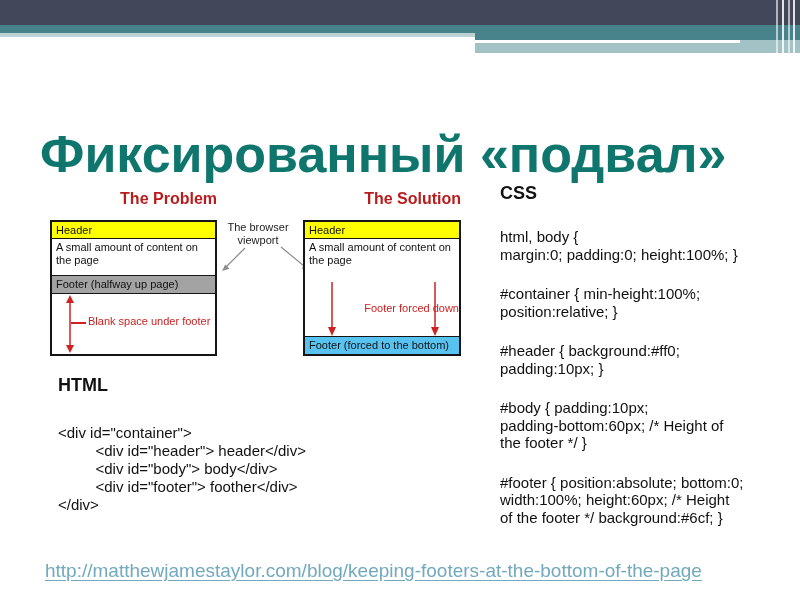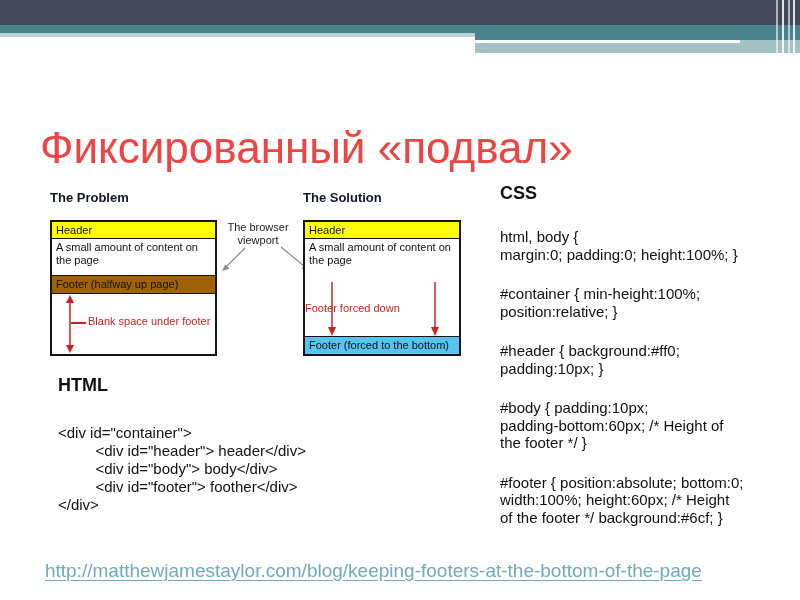--- a/index.html
+++ b/index.html
@@ -15,56 +15,56 @@
   .band-pale-left{left:0;top:33px;width:475px;height:4px;background:#bdd2d5;}
   .band-teal-right{left:475px;top:25px;width:325px;height:15px;background:#48828a;}
   .band-light-right{left:475px;top:40px;width:325px;height:13px;background:#a2c2c6;}
   .band-white-gap{left:475px;top:40px;width:265px;height:3px;background:#ffffff;}
   .stripe{top:0;width:2px;height:56px;background:rgba(255,255,255,0.85);}
   .s1{left:776px;opacity:.7;} .s2{left:782px;} .s3{left:788px;opacity:.7;} .s4{left:793px;}
 
   
   .title{
     left:40px;top:94px;width:720px;
-    font-size:44px;line-height:50px;font-weight:400;color:#ef4444;
+    font-size:52px;line-height:50px;font-weight:700;color:#0f766e;
     white-space:nowrap;
   }
 
   
-  .fig-title{font-size:13px;font-weight:bold;color:#0f172a;text-align:left;}
+  .fig-title{font-size:16px;font-weight:bold;color:#b91c1c;text-align:right;}
   .problem-title{left:50px;top:190px;width:167px;}
   .solution-title{left:303px;top:190px;width:158px;}
 
   .diagram{
     box-sizing:border-box;border:2px solid #151515;background:#fff;
     font-size:11px;color:#111;
   }
   .problem-box{left:50px;top:220px;width:167px;height:136px;}
   .solution-box{left:303px;top:220px;width:158px;height:136px;position:absolute;}
 
   .d-header{
     box-sizing:border-box;height:17px;background:#ffff00;
     border-bottom:1px solid #151515;padding:2px 4px 0 4px;
   }
   .d-content{box-sizing:border-box;padding:2px 4px;line-height:13px;}
   .problem-box .d-content{height:36px;}
   .d-footer-mid{
-    box-sizing:border-box;height:19px;background:#a16207;
+    box-sizing:border-box;height:19px;background:#a3a3a3;
     border-top:1px solid #151515;border-bottom:1px solid #151515;
     padding:2px 4px 0 4px;
   }
   .d-blank{position:relative;height:60px;}
   .red-varrow{position:absolute;left:12px;top:1px;}
   .red-tick{position:absolute;left:19px;top:28px;width:15px;height:2px;background:#cc2222;}
   .red-label{color:#cc2222;font-size:11px;line-height:12px;}
   .blank-label{position:absolute;left:36px;top:21px;white-space:nowrap;}
 
   .red-darrow{position:absolute;}
   .a1{left:22px;top:60px;} .a2{left:125px;top:60px;}
-  .forced-label{position:absolute;left:0;top:80px;width:100%;text-align:left;}
+  .forced-label{position:absolute;left:0;top:80px;width:100%;text-align:right;}
   .d-footer-bottom{
     position:absolute;left:0;right:0;bottom:0;box-sizing:border-box;height:18px;
     background:#58c3f0;border-top:1px solid #151515;padding:2px 4px 0 4px;
     white-space:nowrap;
   }
 
   .viewport-label{
     left:210px;top:221px;width:96px;text-align:center;
     font-size:11px;line-height:13px;color:#1c1c1c;
   }

